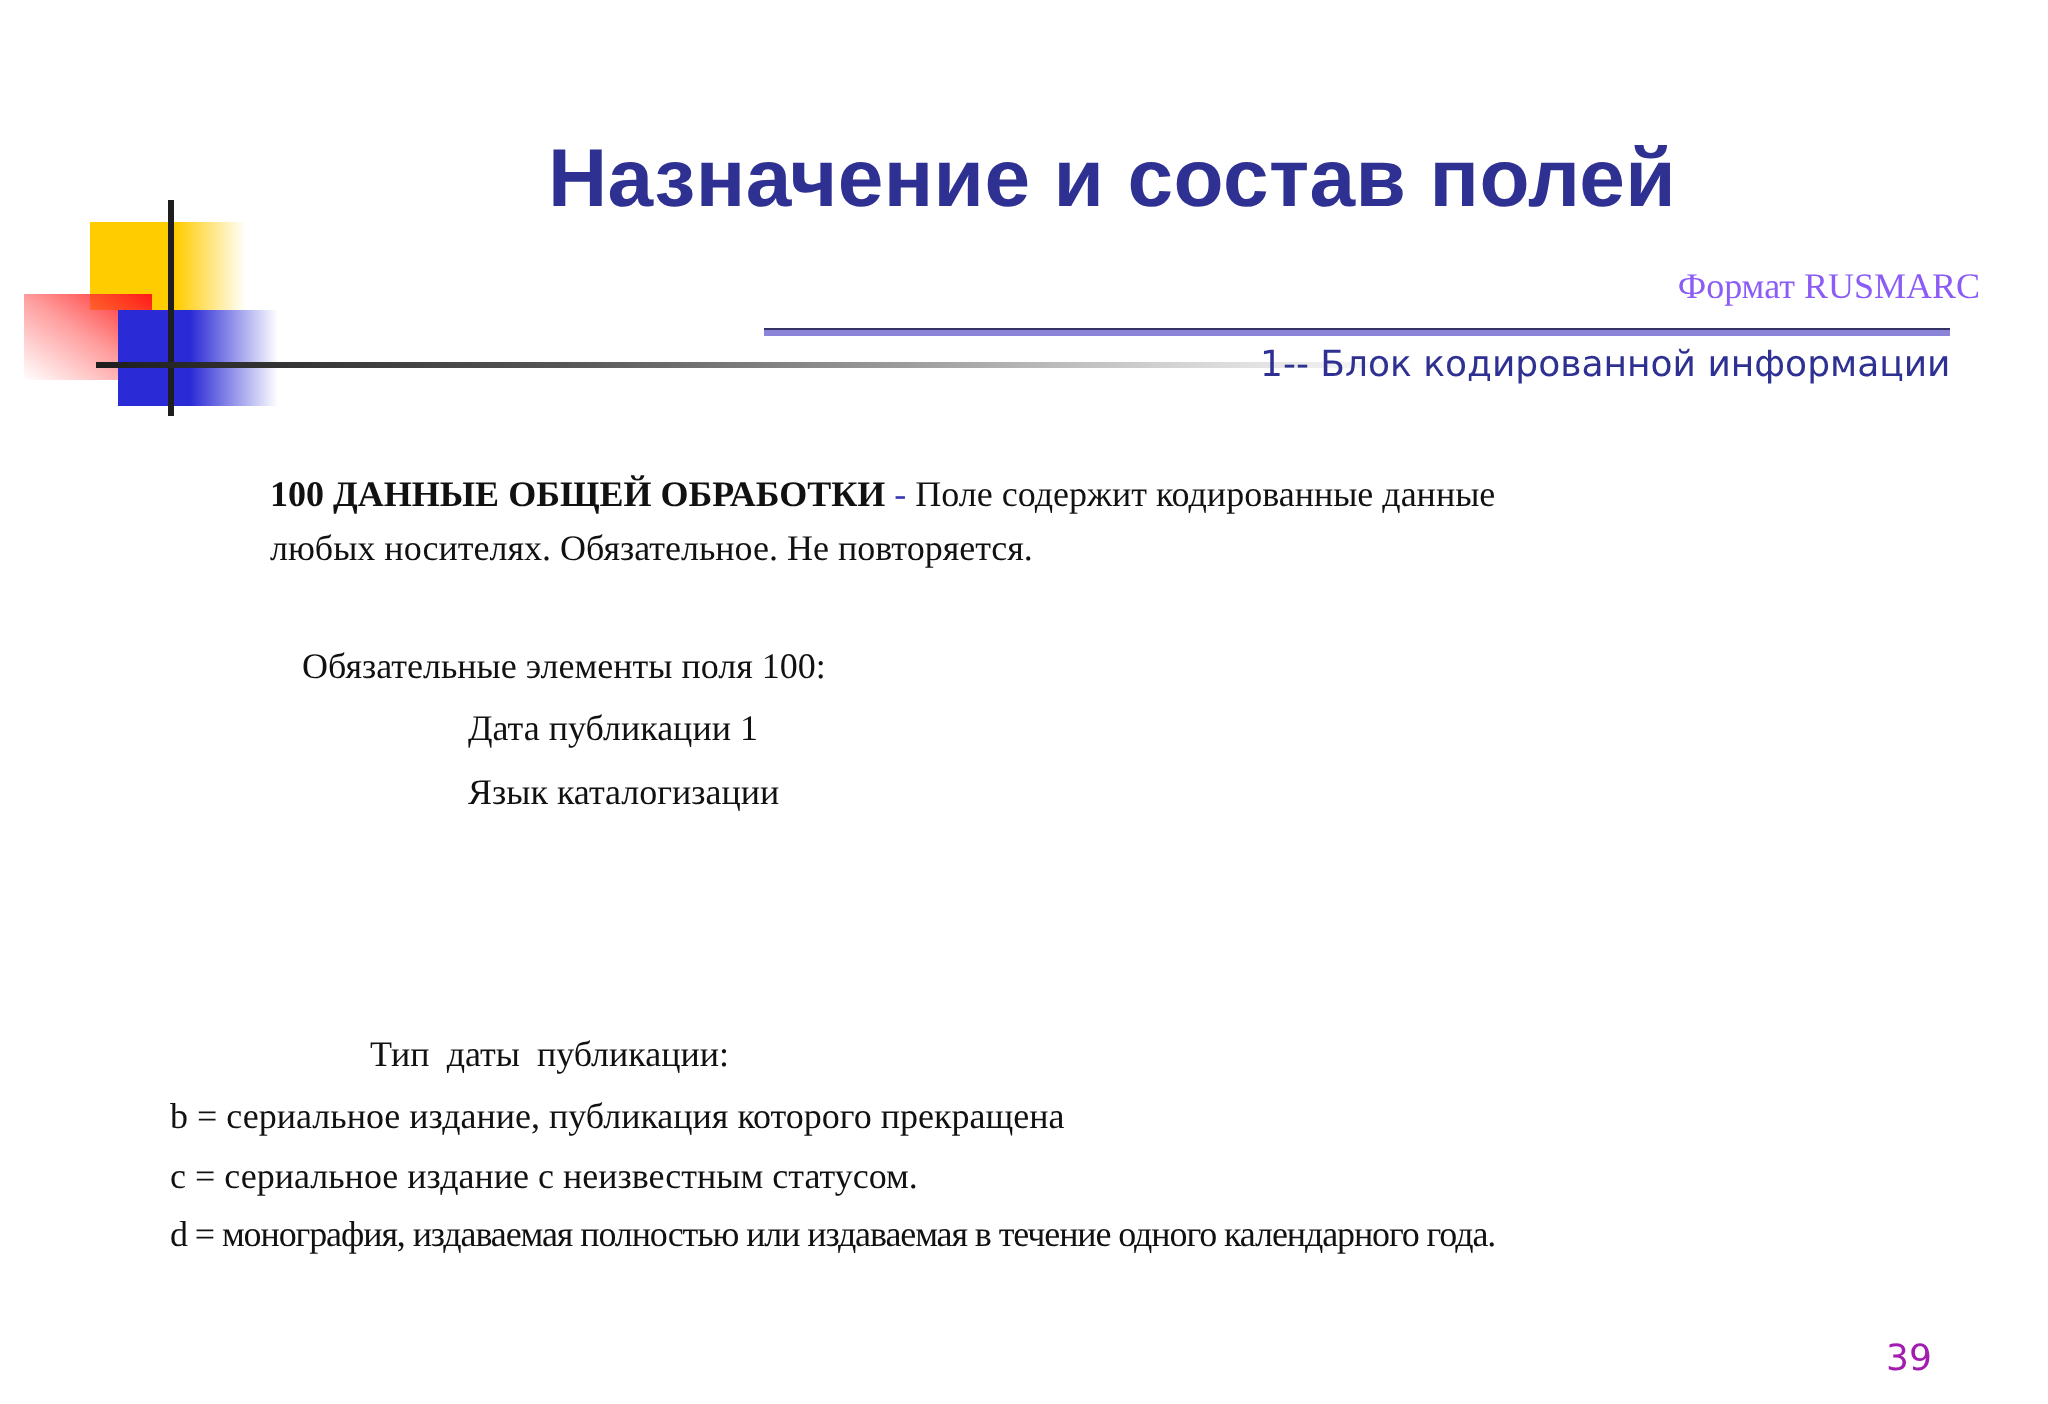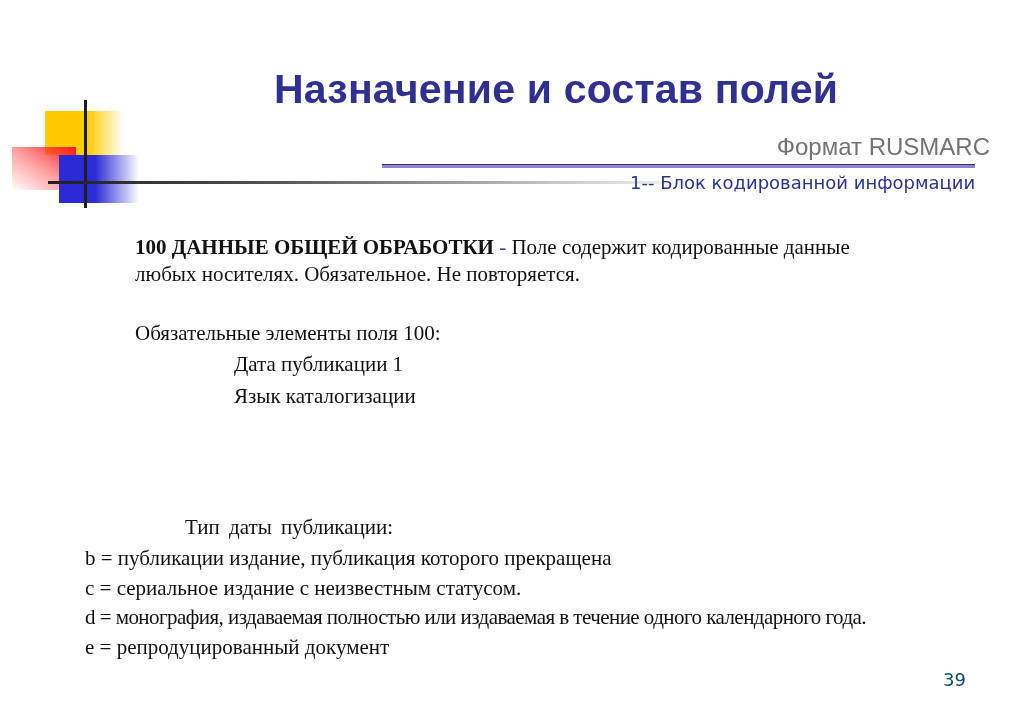--- a/index.html
+++ b/index.html
@@ -35,41 +35,41 @@
     background: #8c84d8; border-top: 1px solid #333366;
   }
 
   .title {
     position: absolute; left: 274px; top: 66px;
     font-family: "Liberation Sans", sans-serif; font-weight: bold;
     font-size: 41px; color: #2e3192; letter-spacing: 0.2px; white-space: nowrap;
   }
   .subtitle1 {
     position: absolute; right: 34px; top: 133px;
-    font-family: Liberation Sans, sans-serif; font-size: 24px; color: #737373; white-space: nowrap;
+    font-family: Liberation Serif, serif; font-size: 18px; color: #8b5cf6; white-space: nowrap;
   }
   .subtitle2 {
     position: absolute; left: 630px; top: 172px;
     font-family: "DejaVu Sans", sans-serif; font-size: 18px; color: #2e3192; white-space: nowrap;
   }
 
-  .body-text { font-size: 21px; color: #111; line-height: 27px; white-space: nowrap; }
+  .body-text { font-size: 18px; color: #111; line-height: 27px; white-space: nowrap; }
   .para { position: absolute; left: 135px; top: 234px; }
   .para .bold { font-weight: bold; }
   .para .dash { color: #3b3bb0; }
-  .req-head { position: absolute; left: 135px; top: 320px; text-align: center; }
+  .req-head { position: absolute; left: 151px; top: 320px; text-align: center; }
   .req-list { position: absolute; left: 234px; top: 351px; margin: 0; padding: 0; list-style: none; }
   .req-list li { height: 32.4px; line-height: 27px; }
   .type-head { position: absolute; left: 185px; top: 514px; word-spacing: 4px; }
   .codes { position: absolute; left: 85px; top: 545px; margin: 0; padding: 0; list-style: none; }
   .codes li { height: 29.5px; line-height: 27px; }
   .codes li.narrow { letter-spacing: -0.55px; }
   .page-num {
     position: absolute; left: 943px; top: 669px;
-    font-family: "DejaVu Sans", sans-serif; font-size: 18px; color: #0c4a6e; text-align: center;
+    font-family: "DejaVu Sans", sans-serif; font-size: 18px; color: #a21caf; text-align: center;
   }
 </style>
 </head>
 <body>
 
 <div class="logo">
   <div class="sq-yellow"></div>
   <div class="sq-red"></div>
   <div class="sq-blue"></div>
   <div class="vline"></div>
@@ -87,19 +87,18 @@
 </div>
 
 <div class="req-head body-text">Обязательные элементы поля 100:</div>
 <ul class="req-list body-text">
   <li>Дата публикации 1</li>
   <li>Язык каталогизации</li>
 </ul>
 
 <div class="type-head body-text">Тип даты публикации:</div>
 <ul class="codes body-text">
-  <li>b = публикации издание, публикация которого прекращена</li>
+  <li>b = сериальное издание, публикация которого прекращена</li>
   <li>c = сериальное издание с неизвестным статусом.</li>
   <li class="narrow">d = монография, издаваемая полностью или издаваемая в течение одного календарного года.</li>
-  <li>e = репродуцированный документ</li>
 </ul>
 
 <div class="page-num">39</div>
 
 </body></html>

